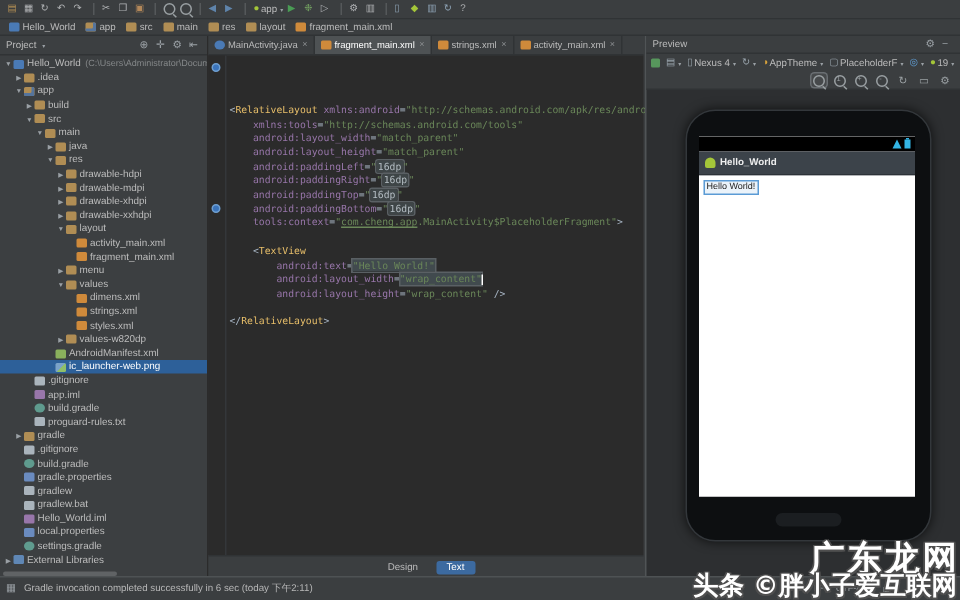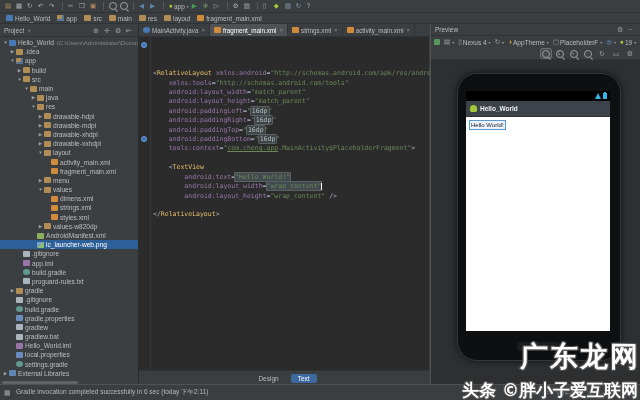--- a/index.html
+++ b/index.html
@@ -96,21 +96,21 @@
   
   #statusbar{position:absolute;left:0;right:0;bottom:0;height:15px;background:#3b3e40;
     border-top:1px solid #4e5254;display:flex;align-items:center;gap:4px;padding:0 4px;
     font-size:6.5px;color:#b7b7b7}
   #sb-right{margin-left:auto;margin-right:42px;display:flex;align-items:center;gap:6px;color:#9fa3a6;font-size:6px}
   
   .wm{position:absolute;z-index:50;color:#fff;font-weight:bold;white-space:nowrap;pointer-events:none;
     font-family:"DejaVu Sans",sans-serif;
     text-shadow:1px 0 0 #4f4f4f,-1px 0 0 #4f4f4f,0 1px 0 #4f4f4f,0 -1px 0 #4f4f4f,
                 1px 1px 0 #4f4f4f,-1px -1px 0 #4f4f4f,1px -1px 0 #4f4f4f,-1px 1px 0 #4f4f4f}
-  #wm-big{right:0;bottom:24px;font-size:28px;letter-spacing:2px}
+  #wm-big{right:0;bottom:12px;font-size:23px;letter-spacing:2px}
   #wm-small{right:2px;bottom:-2px;font-size:17px}
 </style>
 </head>
 <body>
 
 <div id="main-toolbar">
     <span class="tbi">
       <span class="cglyph" style="color: rgb(176, 141, 84);">▤</span>
     </span>
     <span class="tbi">

